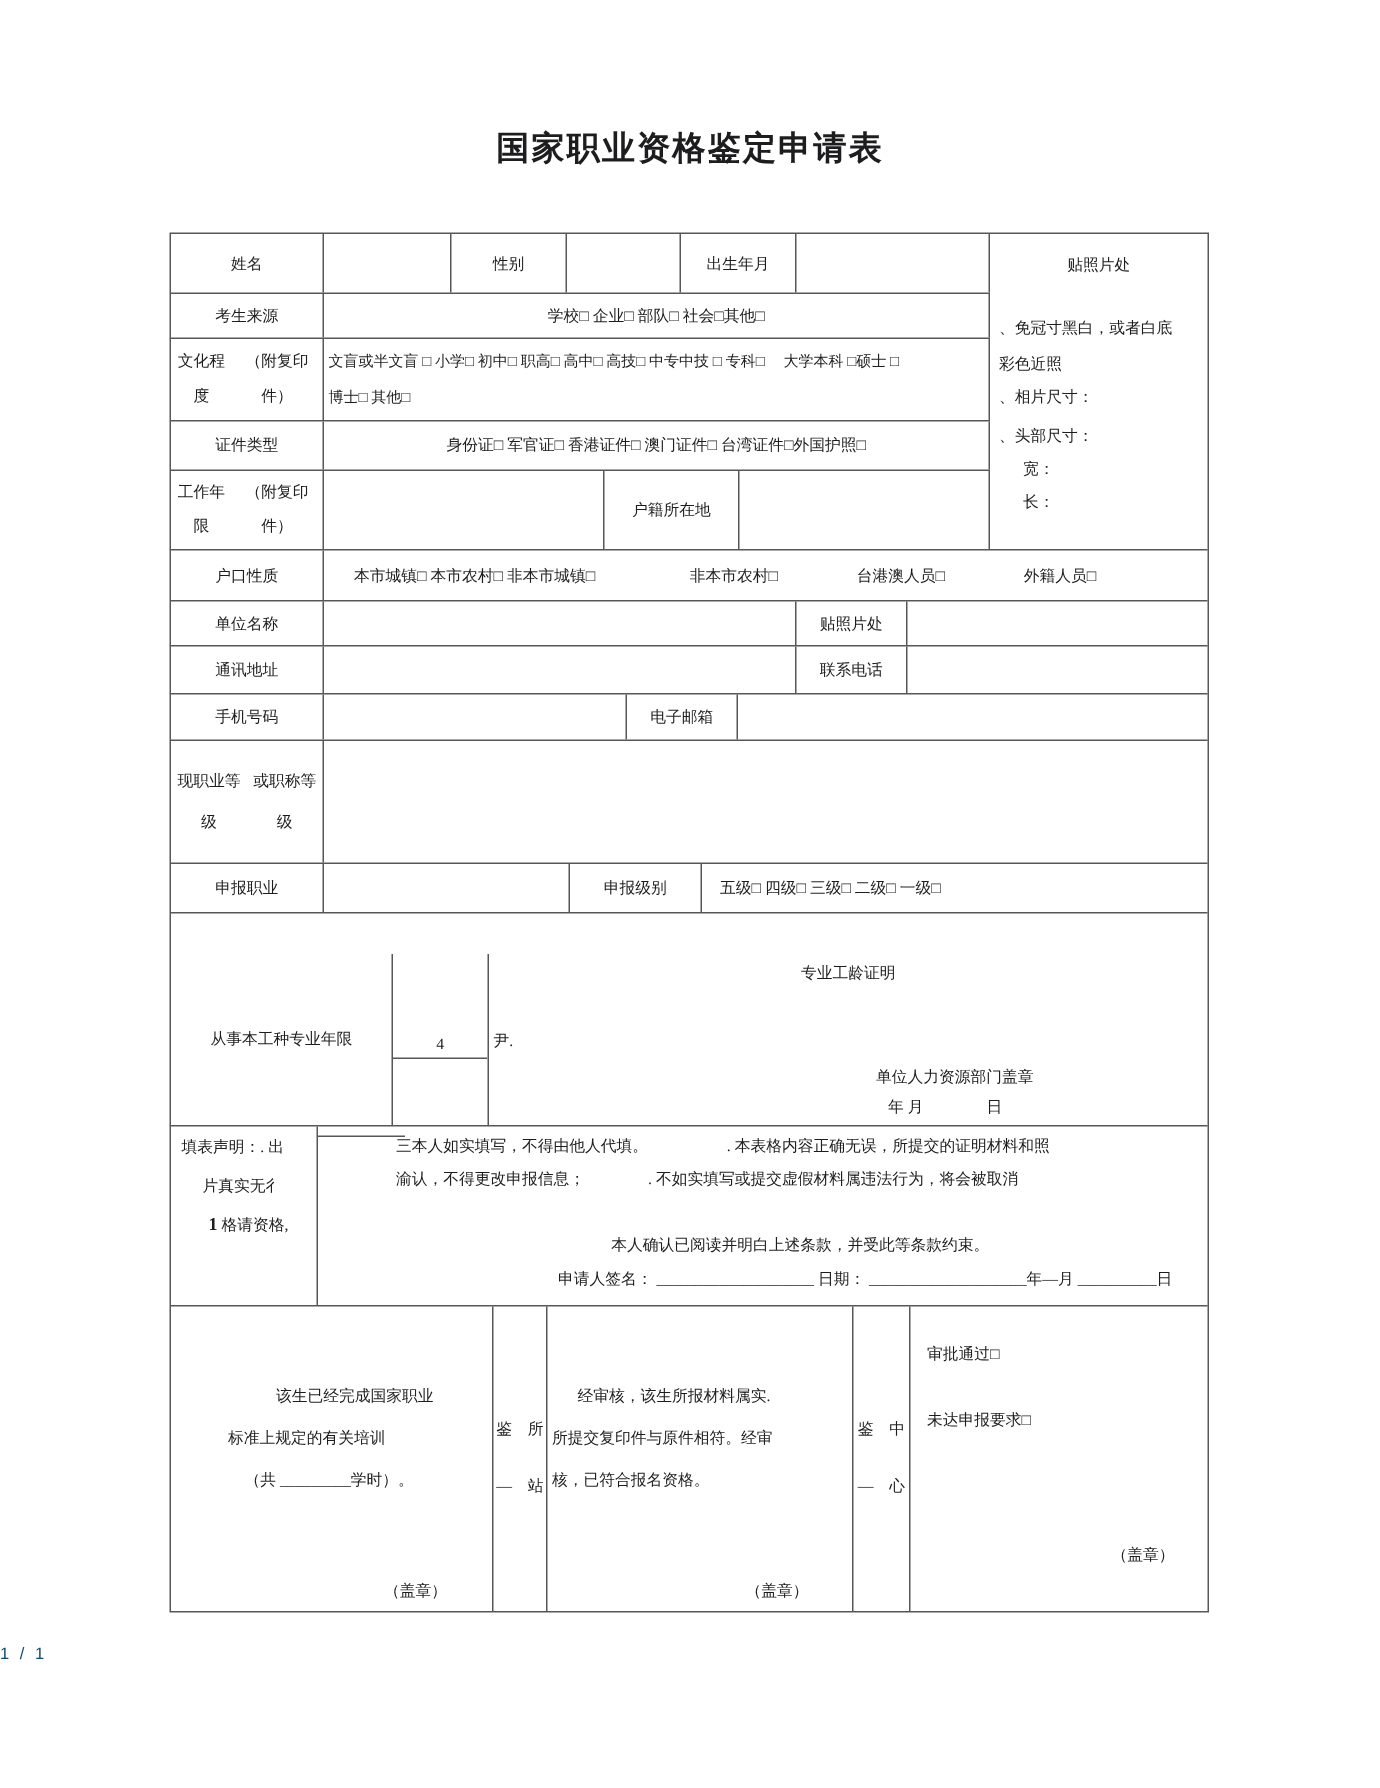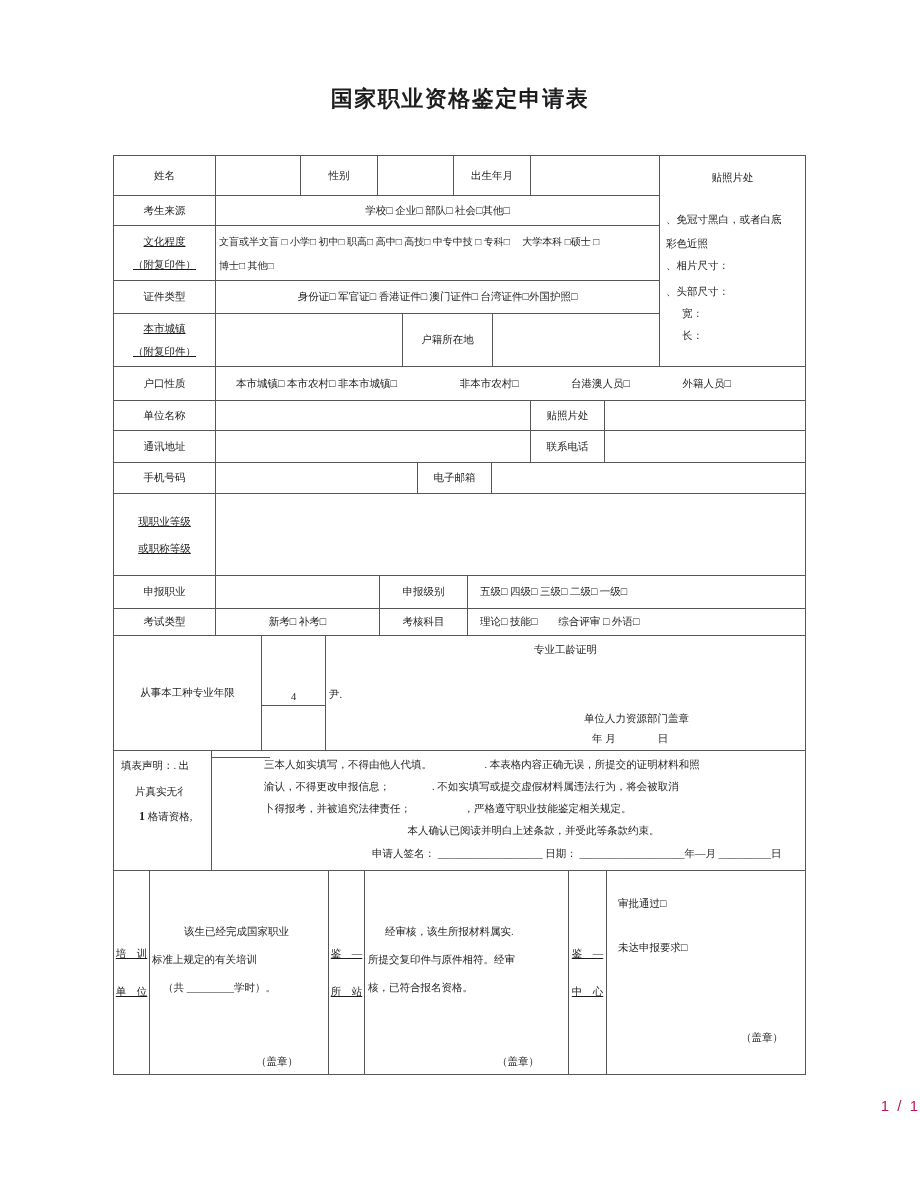--- a/index.html
+++ b/index.html
@@ -5,32 +5,32 @@
   html,body{margin:0;padding:0;background:#fff;}
   body{width:920px;height:1192px;font-family:"Liberation Serif","DejaVu Serif",serif;color:#1d1d1f;}
   .page{position:relative;width:920px;height:1192px;background:#fff;overflow:hidden;}
   .title{position:absolute;top:84px;left:0;width:100%;text-align:center;font-size:22px;font-weight:bold;letter-spacing:1.5px;}
   .tbl{position:absolute;left:113px;top:155px;width:691px;height:918px;border:1px solid #57575a;font-size:10.5px;}
   .row{position:absolute;left:0;width:691px;border-bottom:1px solid #57575a;box-sizing:border-box;}
   .row.noB{border-bottom:none;}
   .c{position:absolute;top:0;height:100%;border-right:1px solid #57575a;box-sizing:border-box;overflow:hidden;}
   .c.noR{border-right:none;}
   .lbl{display:flex;align-items:center;justify-content:center;text-align:center;}
-  .lbl2{display:flex;flex-direction:column;align-items:center;justify-content:center;line-height:23px;text-align:center;text-decoration:underline;}
+  .lbl2{display:flex;flex-direction:row;align-items:center;justify-content:center;line-height:23px;text-align:center;}
   .lbl2.wide{line-height:27px;}
   .lbl2.vert{line-height:38px;}
   .ln{position:absolute;white-space:nowrap;line-height:13px;}
   .ctr{width:100%;text-align:center;left:0;}
   .fit{font-size:10px;}
   .padL{display:flex;align-items:center;}
   .sub{position:absolute;top:0;left:0;right:0;height:70px;border-bottom:1px solid #57575a;display:flex;align-items:flex-end;justify-content:center;padding-bottom:3px;box-sizing:border-box;}
   .photo{position:absolute;left:546px;top:0;width:145px;height:211px;border-bottom:1px solid #57575a;box-sizing:border-box;}
   .stray{position:absolute;border-top:1px solid #57575a;height:0;}
   .bnum{font-weight:bold;font-size:12px;}
-  .footer{position:absolute;top:1097px;left:0;width:100%;text-align:right;font-size:15px;color:#be185d;font-family:"Liberation Sans","DejaVu Sans",sans-serif;letter-spacing:2px;}
+  .footer{position:absolute;top:1097px;left:0;width:100%;text-align:left;font-size:11px;color:#0c4a6e;font-family:"Liberation Sans","DejaVu Sans",sans-serif;letter-spacing:2px;}
 </style>
 </head>
 <body>
 
 <div class="page">
   <div class="title">国家职业资格鉴定申请表</div>
 
   <div class="tbl">
 
     <div class="row" style="top:0;height:40px;width:546px">
@@ -58,21 +58,21 @@
       </div>
     </div>
 
     <div class="row" style="top:125px;height:33px;width:546px">
       <div class="c lbl" style="left:0;width:102px">证件类型</div>
       <div class="c lbl" style="left:102px;width:444px">身份证□ 军官证□ 香港证件□ 澳门证件□ 台湾证件□外国护照□</div>
     </div>
 
     <div class="row" style="top:158px;height:53px;width:546px">
       <div class="c lbl2" style="left:0;width:102px">
-        <span>本市城镇</span>
+        <span>工作年限</span>
         <span>（附复印件）</span>
       </div>
       <div class="c" style="left:102px;width:187px"></div>
       <div class="c lbl" style="left:289px;width:90px">户籍所在地</div>
       <div class="c" style="left:379px;width:167px"></div>
     </div>
 
     <div class="photo">
       <div class="ln ctr" style="top:15px">贴照片处</div>
       <div class="ln" style="top:57px;left:6px">、免冠寸黑白，或者白底</div>
@@ -116,26 +116,20 @@
       </div>
     </div>
 
     <div class="row" style="top:420px;height:33px">
       <div class="c lbl" style="left:0;width:102px">申报职业</div>
       <div class="c" style="left:102px;width:164px"></div>
       <div class="c lbl" style="left:266px;width:88px">申报级别</div>
       <div class="c noR padL" style="left:354px;width:337px;padding-left:12px">五级□ 四级□ 三级□ 二级□ 一级□</div>
     </div>
 
-    <div class="row" style="top:453px;height:27px">
-      <div class="c lbl" style="left:0;width:102px">考试类型</div>
-      <div class="c lbl" style="left:102px;width:164px">新考□ 补考□</div>
-      <div class="c lbl" style="left:266px;width:88px">考核科目</div>
-      <div class="c noR padL" style="left:354px;width:337px;padding-left:12px">理论□ 技能□　　综合评审 □ 外语□</div>
-    </div>
 
     <div class="row" style="top:480px;height:115px">
       <div class="c lbl" style="left:0;width:148px">从事本工种专业年限</div>
       <div class="c" style="left:148px;width:64px">
         <div class="sub">
           <span>4</span>
         </div>
       </div>
       <div class="c noR" style="left:212px;width:479px">
         <div class="ln ctr" style="top:7px">专业工龄证明</div>
@@ -148,31 +142,26 @@
     <div class="row" style="top:595px;height:120px">
       <div class="c" style="left:0;width:98px">
         <div class="ln" style="top:8px;left:7px">填表声明：. 出</div>
         <div class="ln" style="top:34px;left:21px">片真实无彳</div>
         <div class="ln" style="top:59px;left:25px"><span class="bnum">1</span><span> 格请资格,</span></div>
       </div>
       <div class="stray" style="left:98px;top:6px;width:58px"></div>
       <div class="c noR" style="left:148px;width:543px">
         <div class="ln" style="top:7px;left:2px">三本人如实填写，不得由他人代填。　　　　　. 本表格内容正确无误，所提交的证明材料和照</div>
         <div class="ln" style="top:29px;left:2px">渝认，不得更改申报信息；　　　　. 不如实填写或提交虚假材料属违法行为，将会被取消</div>
-        <div class="ln" style="top:51px;left:2px">卜得报考，并被追究法律责任；　　　　　，严格遵守职业技能鉴定相关规定。</div>
         <div class="ln ctr" style="top:73px">本人确认已阅读并明白上述条款，并受此等条款约束。</div>
         <div class="ln" style="top:96px;left:110px">申请人签名： ____________________ 日期： ____________________年—月 __________日</div>
       </div>
     </div>
 
     <div class="row noB" style="top:715px;height:203px">
-      <div class="c lbl2 vert" style="left:0;width:36px">
-        <span>培　训</span>
-        <span>单　位</span>
-      </div>
       <div class="c" style="left:36px;width:179px">
         <div class="ln" style="top:54px;left:34px">该生已经完成国家职业</div>
         <div class="ln" style="top:82px;left:2px">标准上规定的有关培训</div>
         <div class="ln" style="top:110px;left:13px">（共 _________学时）。</div>
         <div class="ln" style="top:184px;left:106px">（盖章）</div>
       </div>
       <div class="c lbl2 vert" style="left:215px;width:36px">
         <span>鉴　—</span>
         <span>所　站</span>
       </div>

